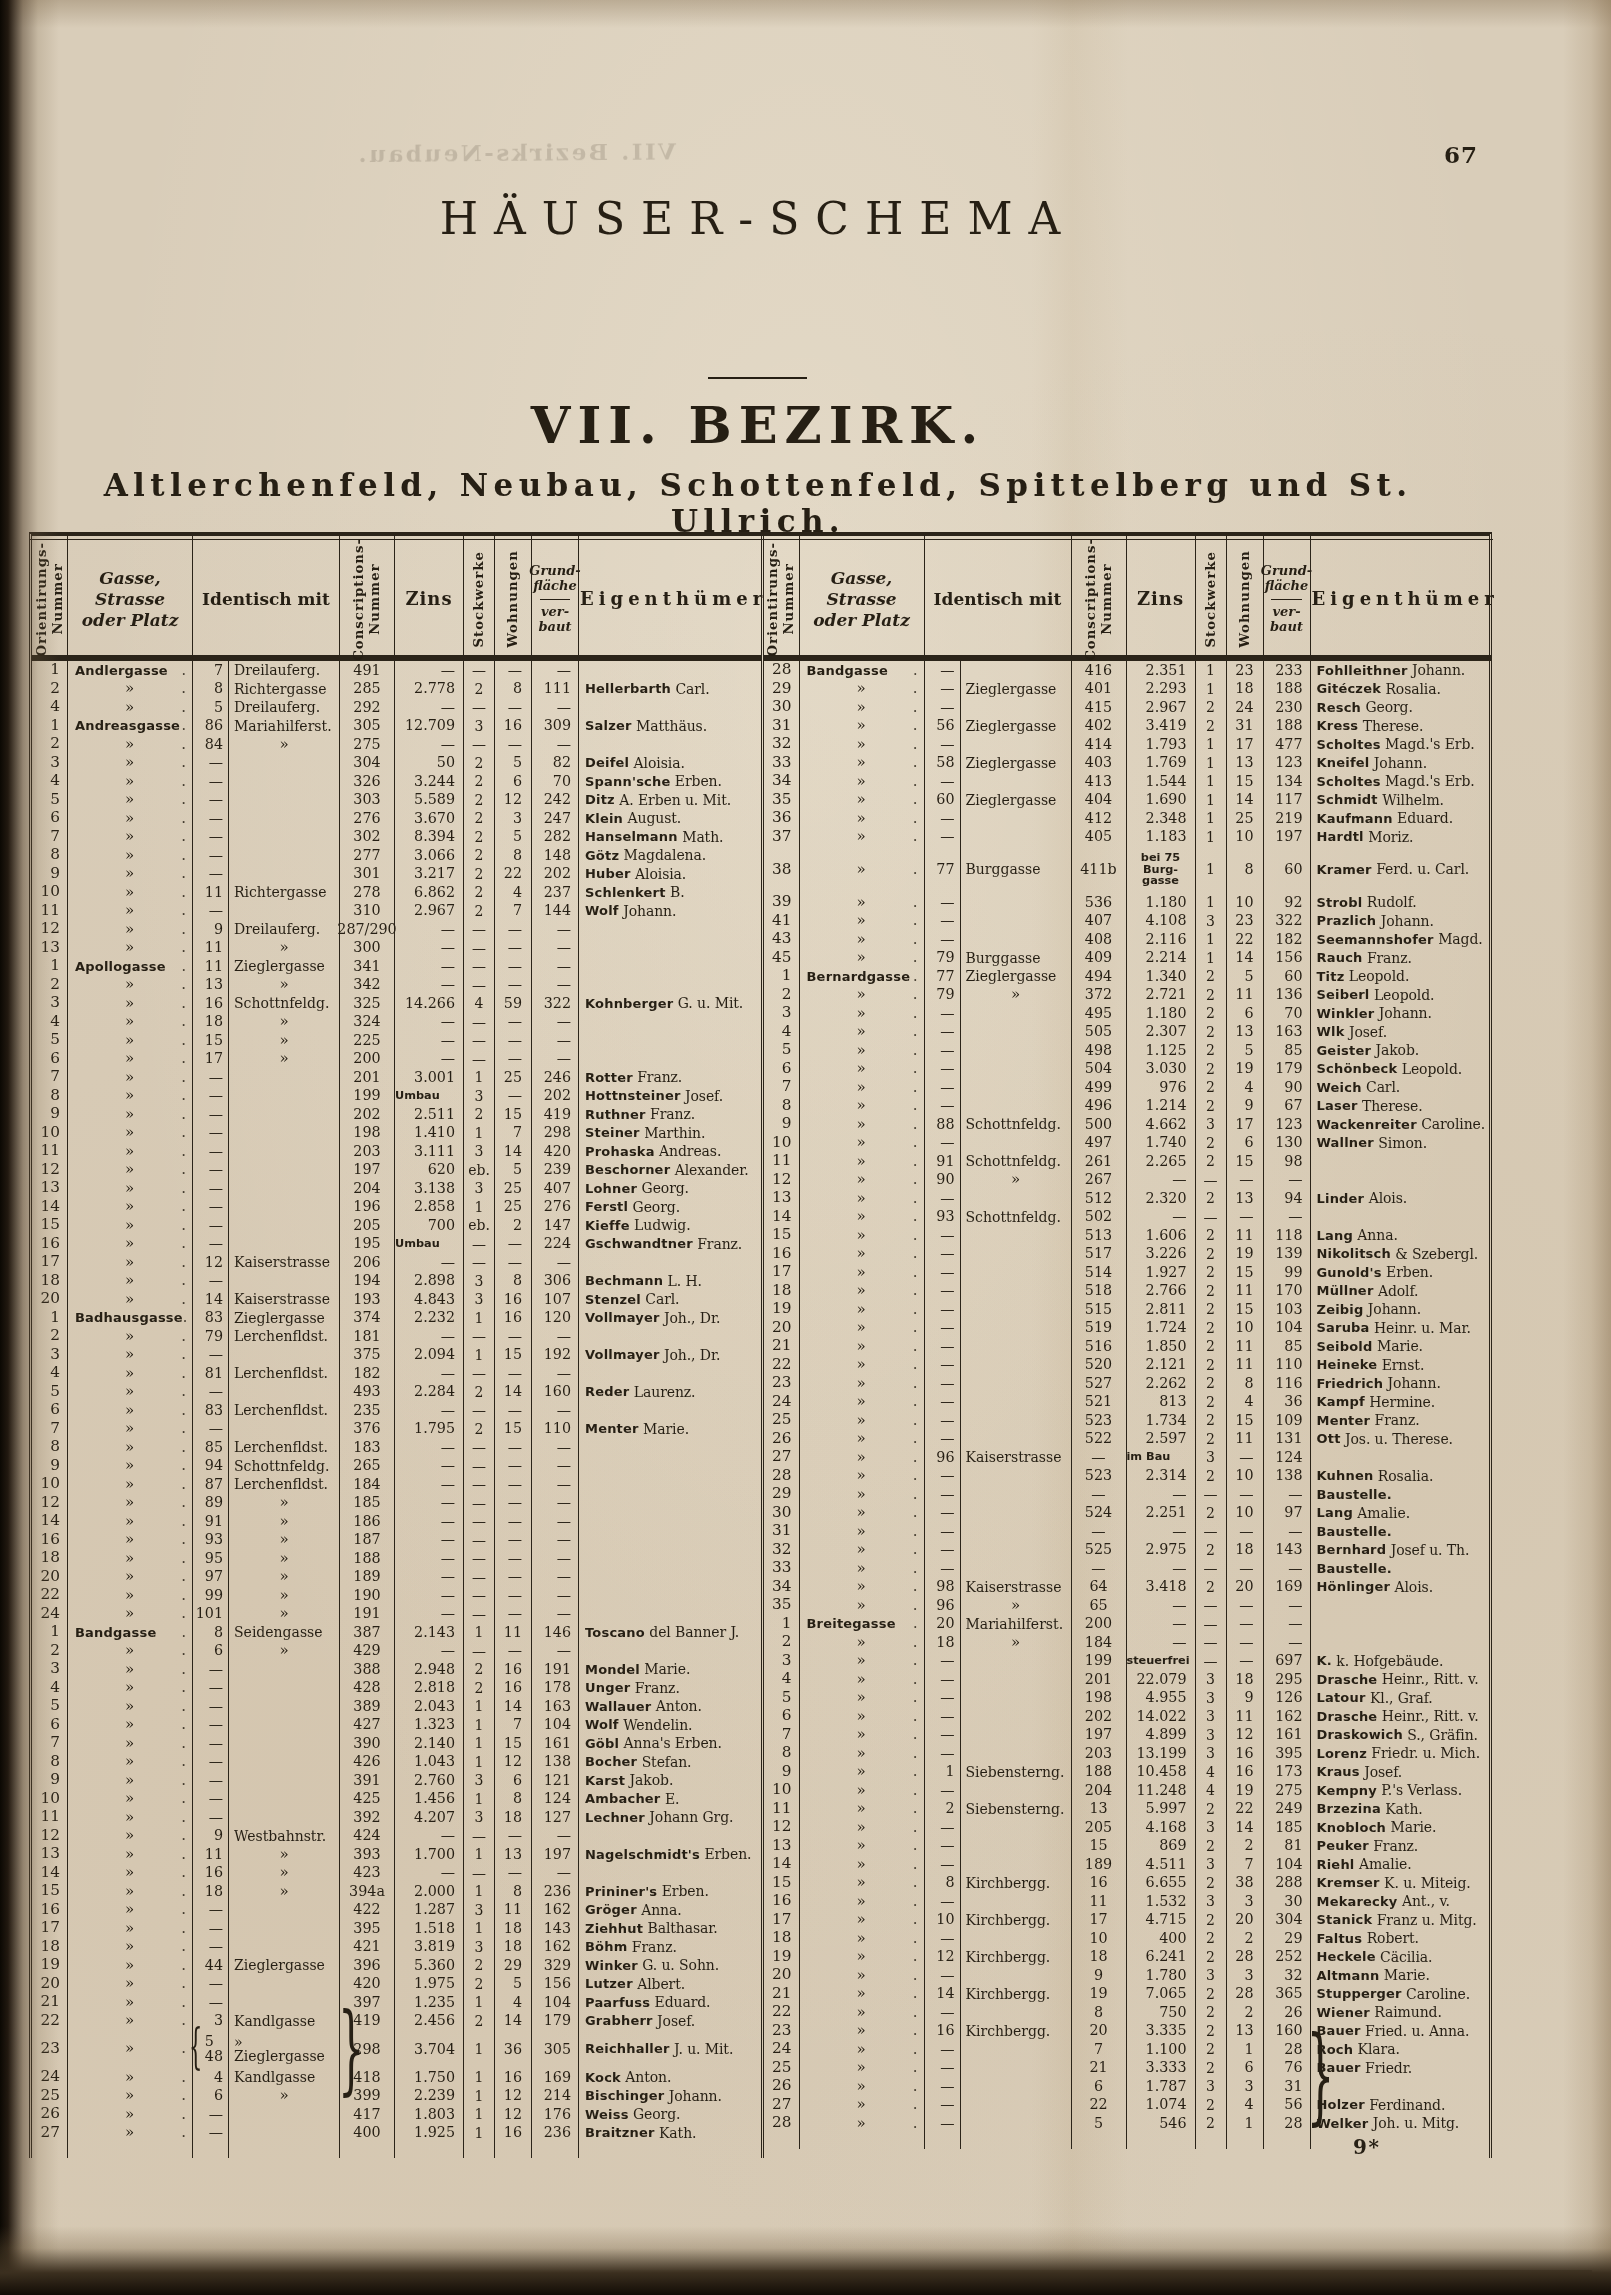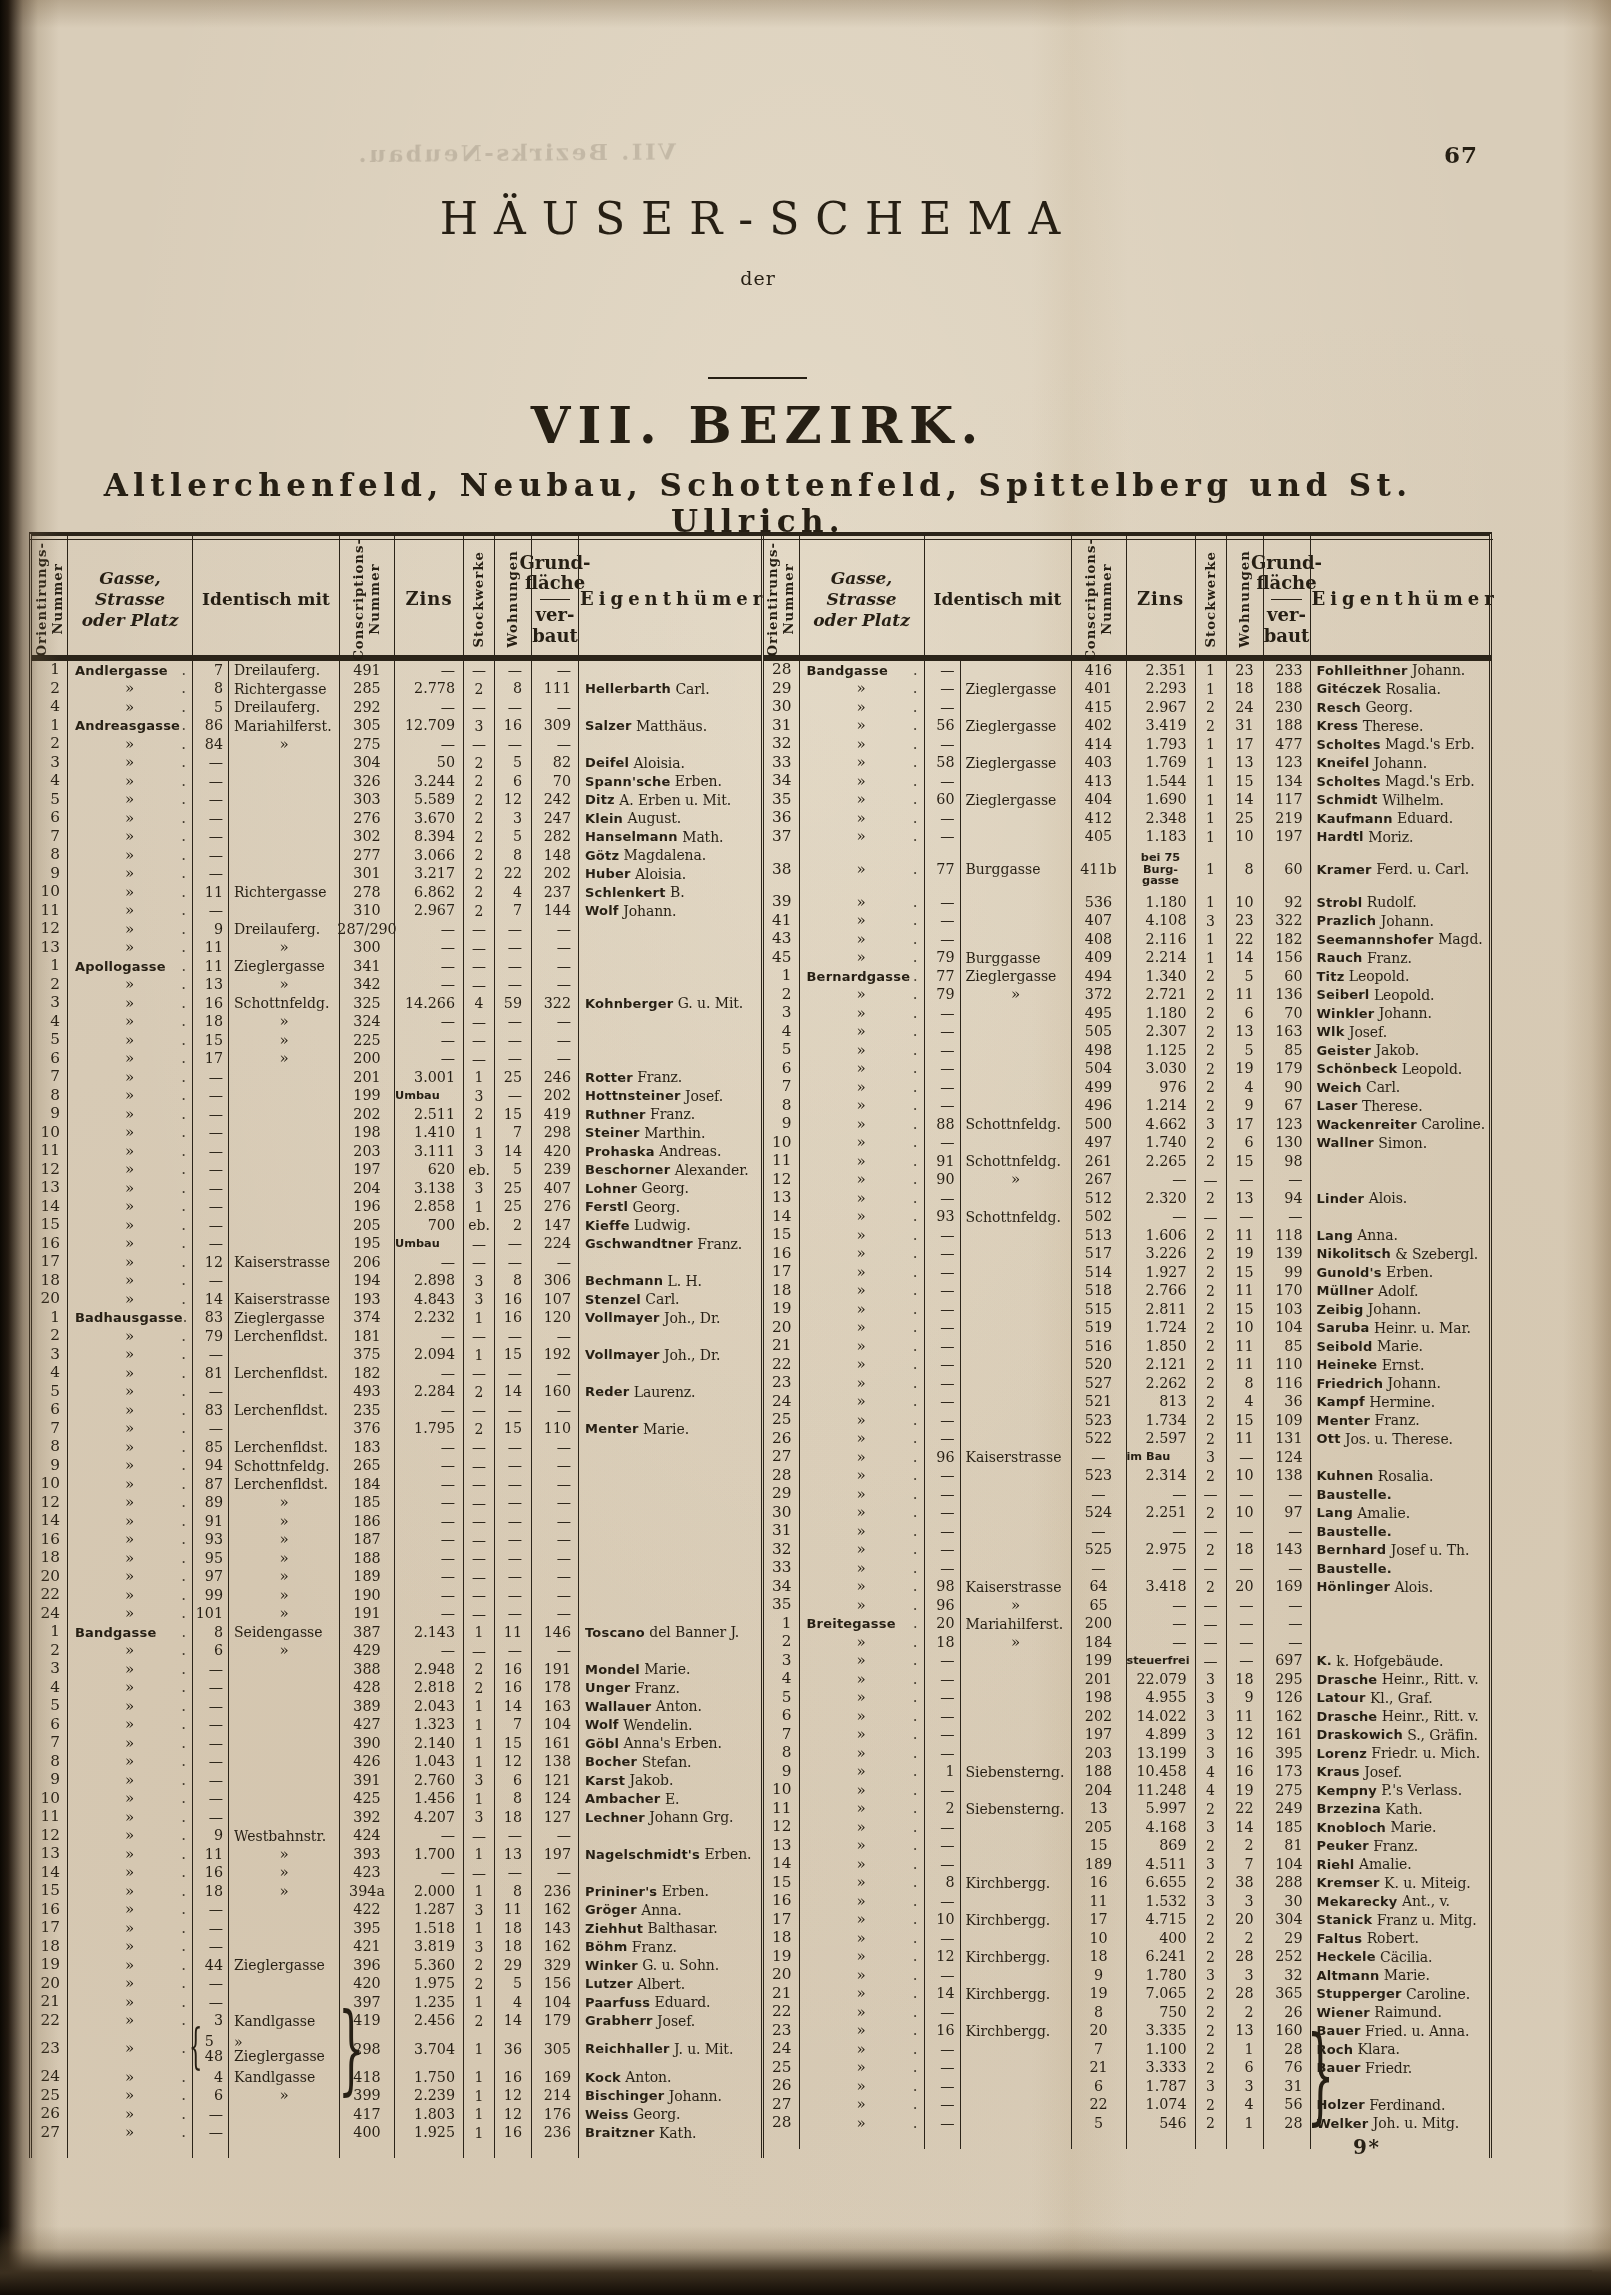--- a/index.html
+++ b/index.html
@@ -41,21 +41,21 @@
   .half{width:50%;--cols:35px 125px 36px 111px 55px 69px 31px 37px 47px 1fr;}
   .half + .half{border-left:3.5px double var(--rule);}
 
   .thead{display:grid;grid-template-columns:var(--cols);height:119px;border-bottom:6.4px solid var(--rule);}
   .th{border-left:1px solid var(--rule);display:flex;flex-direction:column;align-items:center;justify-content:center;
     text-align:center;font-weight:700;white-space:pre-line;line-height:1.25;padding:2px 1px;}
   .th.o{border-left:none;}
   .th.g{font-size:17px;font-style:italic;}
   .th.id2{grid-column:3/5;font-size:17px;}
   .th.z{font-size:18px;letter-spacing:1px;}
-  .th.f{font-size:18px;line-height:1.15;}
+  .th.f{font-size:13px;line-height:1.15;font-style:italic;}
   .th.e{font-size:18px;letter-spacing:5px;}
   .vtx{writing-mode:vertical-rl;transform:rotate(180deg);white-space:pre-line;font-weight:700;font-size:13.3px;
     letter-spacing:1px;line-height:1.2;}
   .frule{display:block;width:70%;height:1px;background:var(--ink);margin:5px 0;}
 
   .tr{display:grid;grid-template-columns:var(--cols);height:18.5px;}
   .tr.t2{height:38px;} .tr.t3{height:47px;}
   .td{border-left:1px solid var(--rule);display:flex;align-items:center;font-size:14.3px;line-height:1.03;
     white-space:pre-line;overflow:visible;}
   .td.o{border-left:none;justify-content:flex-end;padding-right:7px;font-size:15.3px;}
@@ -86,21 +86,20 @@
 </head>
 <body>
 
 <div class="book">
   <div class="page">
 
     <div class="ghost">VII. Bezirks-Neubau.</div>
     <div class="pageno">67</div>
 
     <div class="mast t-main">HÄUSER-SCHEMA</div>
-    <div class="mast t-der">der</div>
     <div class="t-div"></div>
     <div class="mast t-bez">VII. BEZIRK.</div>
     <div class="mast t-dist">Altlerchenfeld, Neubau, Schottenfeld, Spittelberg und St. Ullrich.</div>
 
     <div class="schema">
 
       <section class="half">
         <div class="thead">
           <div class="th o"><span class="vtx">Orientirungs-
 Nummer</span></div>

